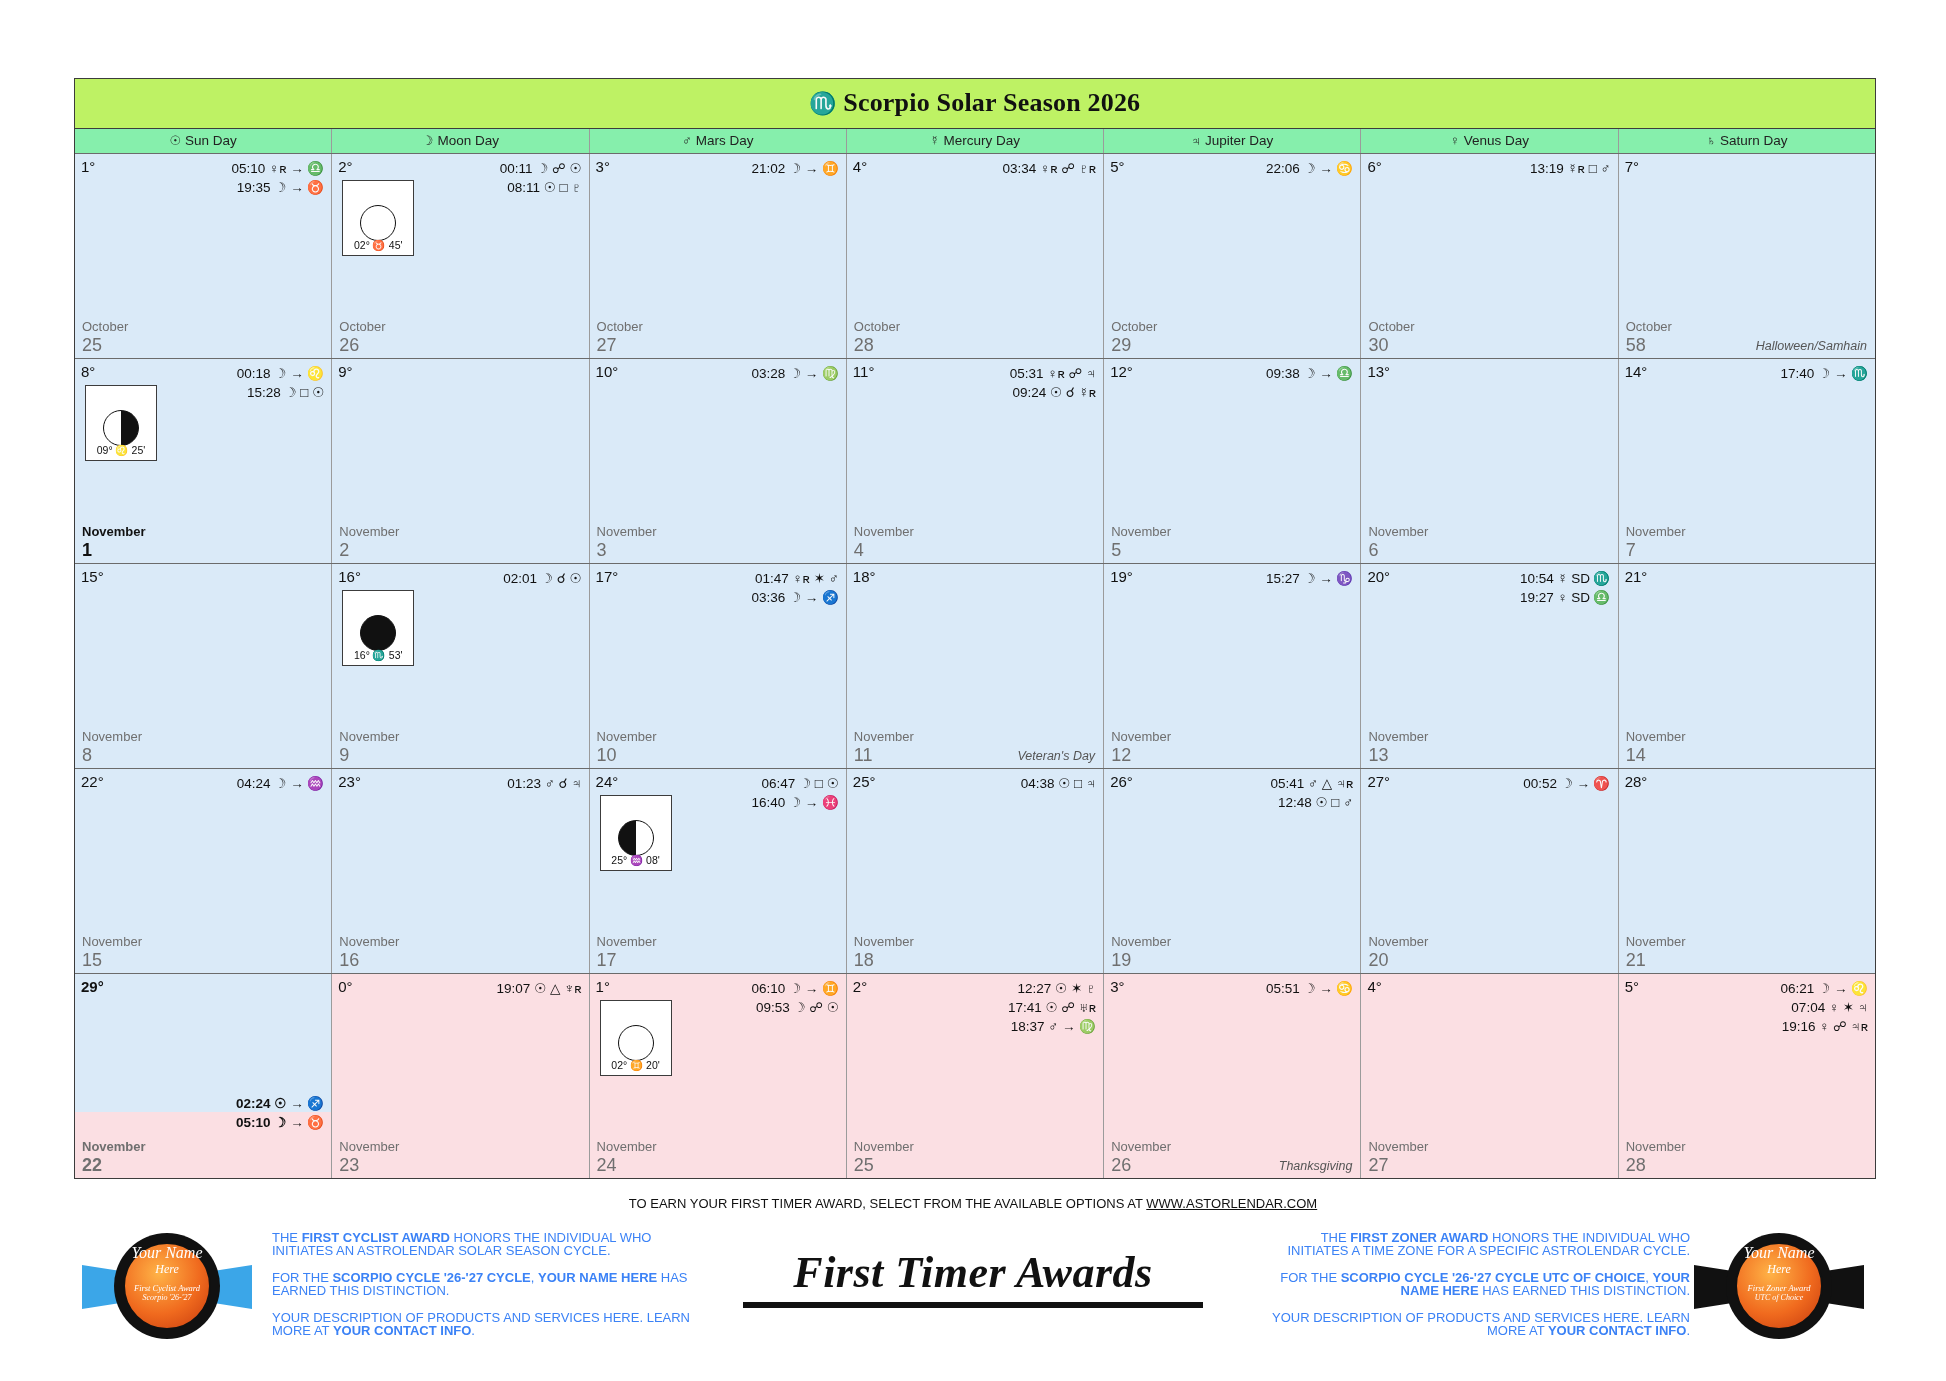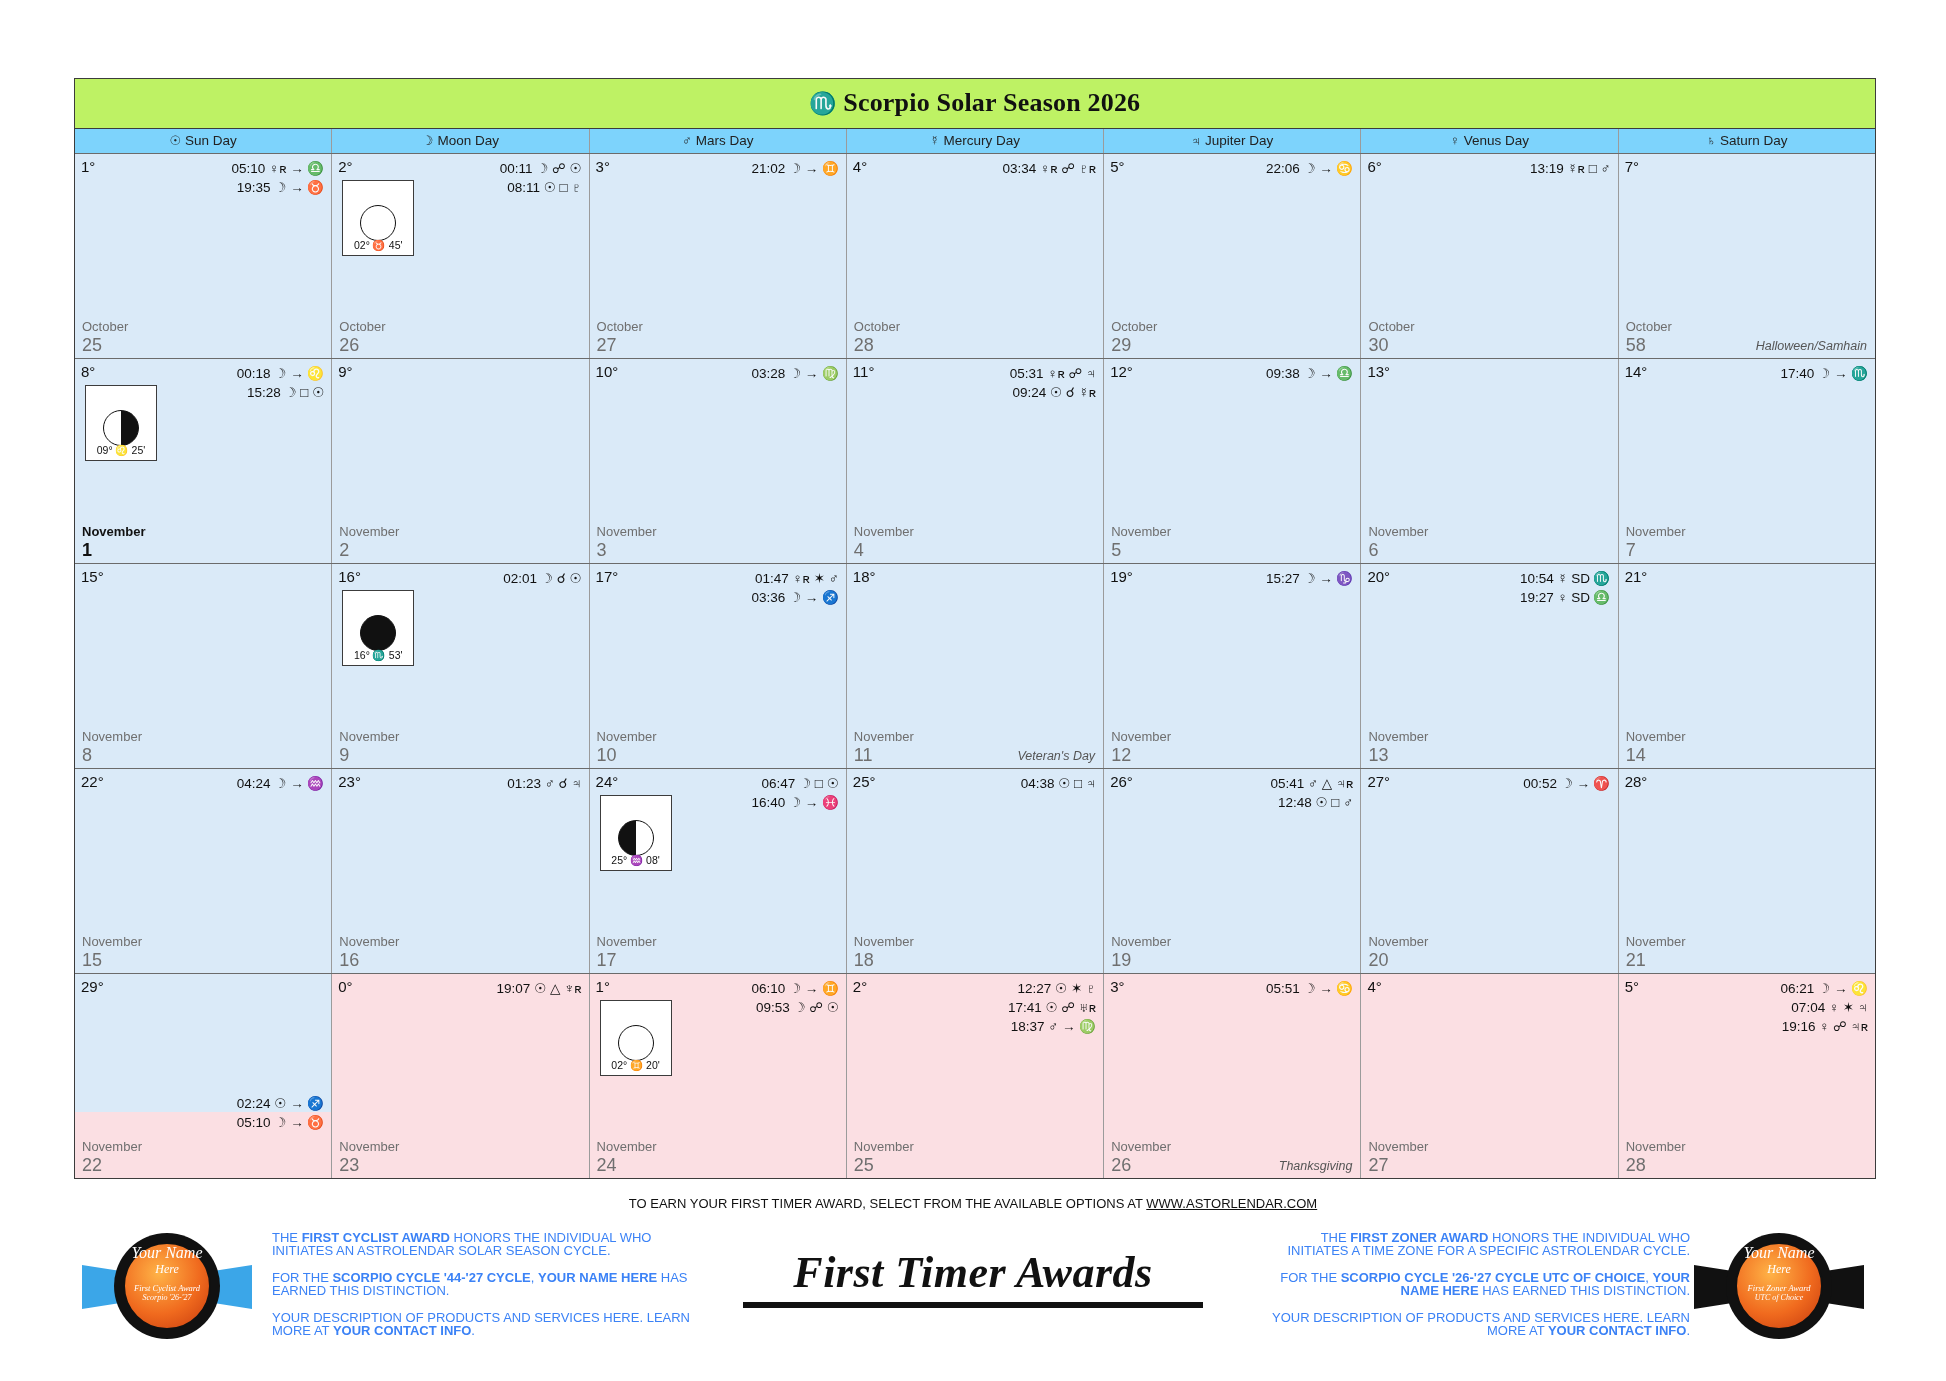--- a/index.html
+++ b/index.html
@@ -25,21 +25,21 @@
     text-align:center;
     font-family:"Liberation Serif", serif;
     font-weight:bold;
     font-size:26px;
     color:#111;
     padding:9px 0 10px 0;
     letter-spacing:.2px;
   }
   .cal-title .glyph{font-size:22px;margin-right:6px;}
 
-  .dow-row{display:flex;border-bottom:1px solid #6b6b6b;background:#7dd3fc;align-items:flex-end;}
+  .dow-row{display:flex;border-bottom:1px solid #6b6b6b;background:#86efac;align-items:flex-end;}
   .dow{
     flex:1 1 0;
     text-align:center;
     font-size:13.5px;
     color:#222;
     padding:4px 0 5px 0;
     border-right:1px solid #9b9b9b;
     box-sizing:border-box;
   }
   .dow:last-child{border-right:none;}
@@ -51,21 +51,21 @@
     flex:1 1 0;
     position:relative;
     height:204px;
     border-right:1px solid #9b9b9b;
     box-sizing:border-box;
     background:#daeaf8;
     overflow:hidden;
   }
   .cell:last-child{border-right:none;}
   .cell.pink{background:#fbdfe3;}
-  .cell.split{background:linear-gradient(to bottom,#daeaf8 0,#daeaf8 138px,#fbdfe3 138px,#fbdfe3 100%);}
+  .cell.split{background:linear-gradient(to bottom,#daeaf8 0,#daeaf8 138px,#fbdfe3 138px,#fbdfe3 100%);font-weight:bold;}
 
   .deg{
     position:absolute;left:6px;top:4px;
     font-size:15px;color:#111;
   }
   .events{
     position:absolute;right:7px;top:5px;
     text-align:right;
     font-size:13.5px;
     line-height:19px;
@@ -517,21 +517,21 @@
             <span class="l1">Your Name</span>
             <span class="l2">Here</span>
             <span class="l3">First Cyclist Award</span>
             <span class="l4">Scorpio '26-'27</span>
           </div>
         </div>
       </div>
 
       <div class="blurb l">
         <p><span>THE </span><b>FIRST CYCLIST AWARD</b><span> HONORS THE INDIVIDUAL WHO INITIATES AN ASTROLENDAR SOLAR SEASON CYCLE.</span></p>
-        <p><span>FOR THE </span><b>SCORPIO CYCLE '44-'27 CYCLE</b><span>, </span><b>YOUR NAME HERE</b><span> HAS EARNED THIS DISTINCTION.</span></p>
+        <p><span>FOR THE </span><b>SCORPIO CYCLE '26-'27 CYCLE</b><span>, </span><b>YOUR NAME HERE</b><span> HAS EARNED THIS DISTINCTION.</span></p>
         <p><span>YOUR DESCRIPTION OF PRODUCTS AND SERVICES HERE. LEARN MORE AT </span><b>YOUR CONTACT INFO</b><span>.</span></p>
       </div>
 
       <div class="brand">
         <div class="wm">First Timer Awards</div>
         <div class="bar"></div>
       </div>
 
       <div class="blurb r">
         <p><span>THE </span><b>FIRST ZONER AWARD</b><span> HONORS THE INDIVIDUAL WHO INITIATES A TIME ZONE FOR A SPECIFIC ASTROLENDAR CYCLE.</span></p>

